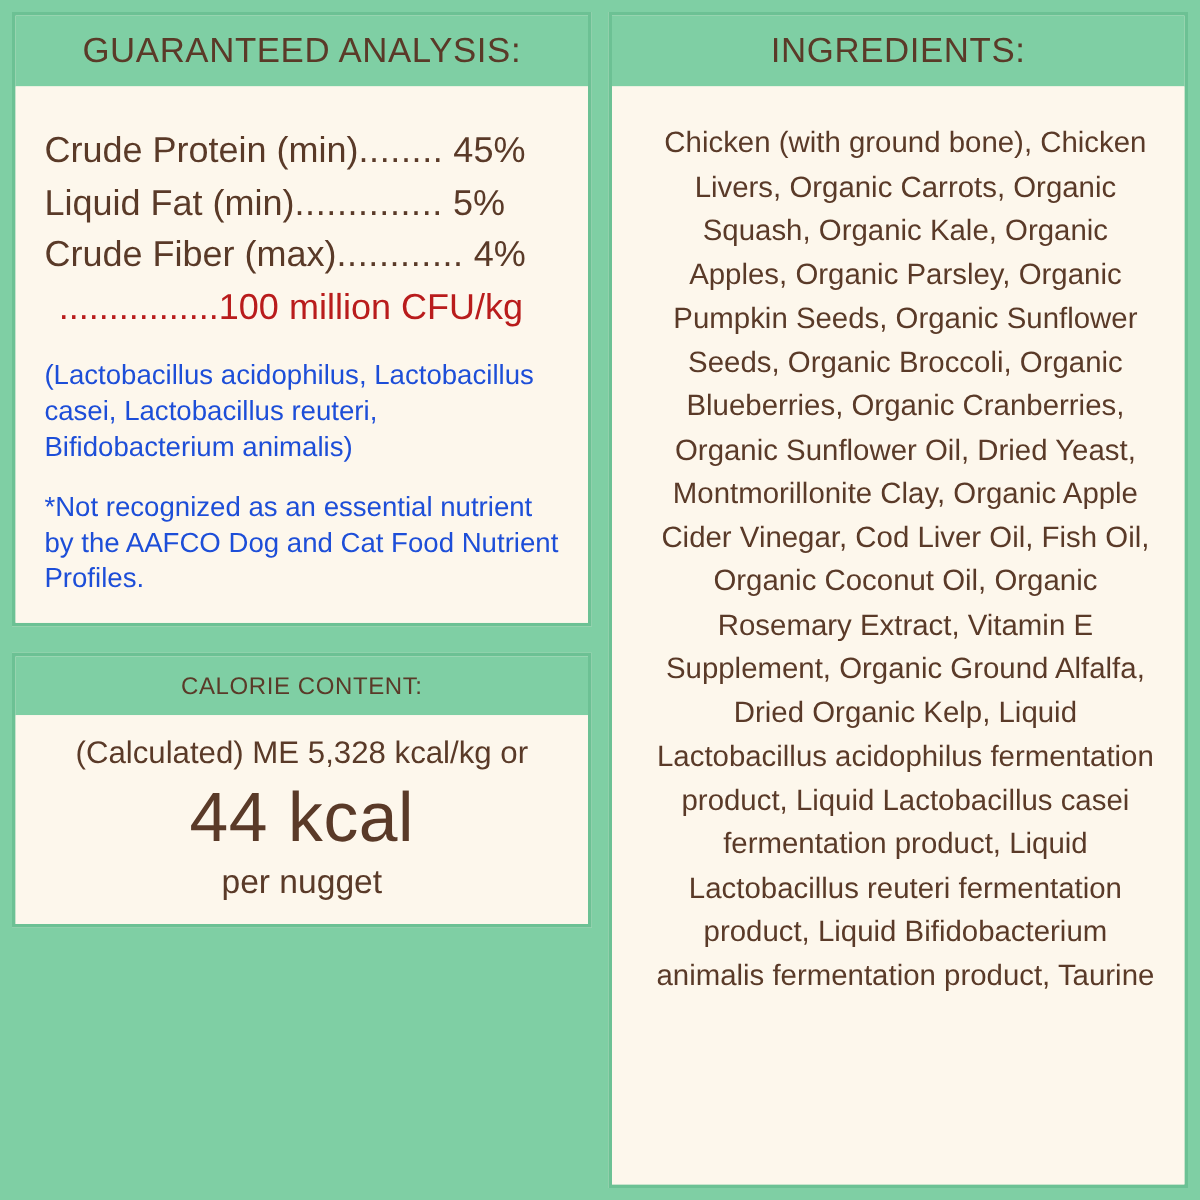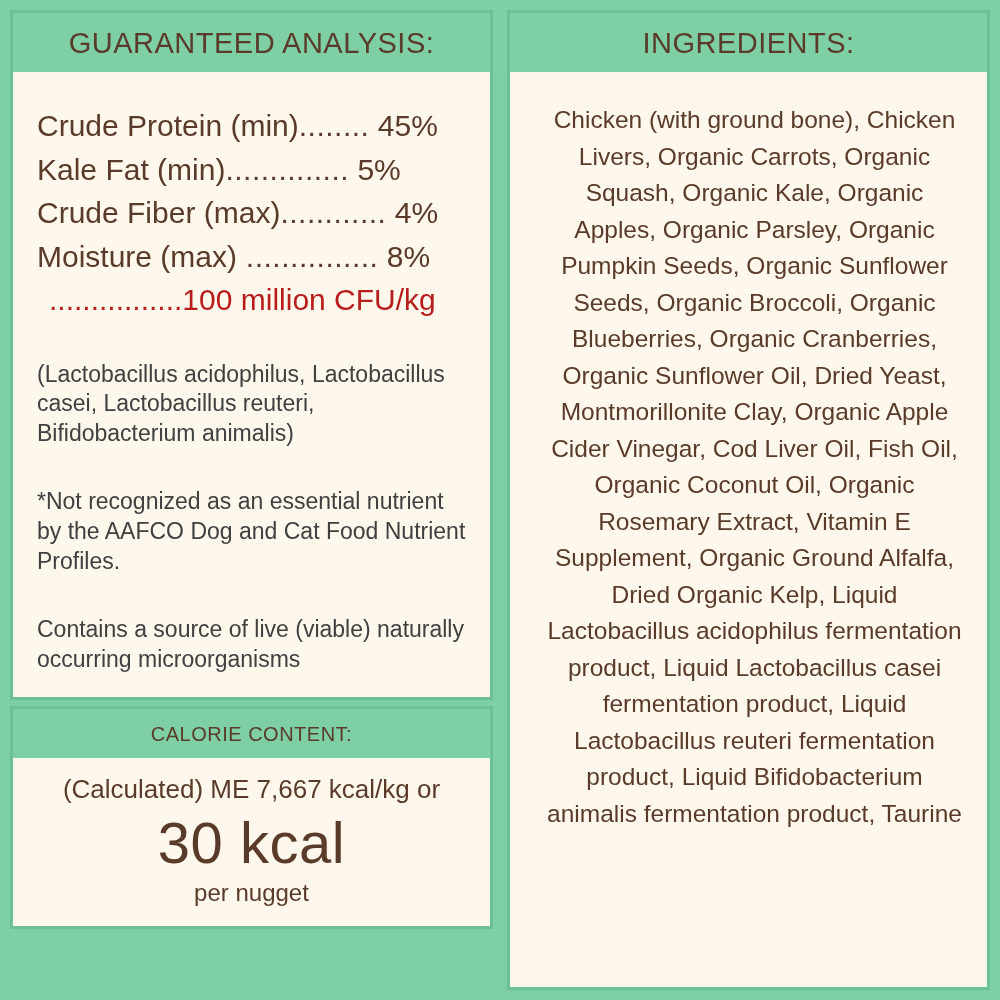--- a/index.html
+++ b/index.html
@@ -19,21 +19,21 @@
     height: 1000px;
     background: #7fcfa4;
     box-sizing: border-box;
     padding: 10px;
     display: flex;
     gap: 14px;
   }
   .col {
     display: flex;
     flex-direction: column;
-    gap: 6px;
+    gap: 22px;
   }
   .col-left {
     width: 483px;
   }
   .col-right {
     width: 483px;
   }
   .panel {
     background: #fdf7ec;
     border: 3px solid #6cc194;
@@ -75,43 +75,43 @@
   }
   .ga-cont {
     font-size: 30px;
     line-height: 1.45;
     color: #b91c1c;
     padding-left: 12px;
   }
   .ga-note {
     font-size: 23px;
     line-height: 1.3;
-    margin-top: 38px;
-    color: #404040;
+    margin-top: 20px;
+    color: #1d4ed8;
   }
 
   
   .cal-body {
     padding: 16px 10px 18px 10px;
     text-align: center;
   }
   .cal-line1 {
     font-size: 26px;
     color: #5a3a28;
     line-height: 1.2;
   }
   .cal-big {
     font-size: 58px;
     color: #5a3a28;
     line-height: 1.25;
     letter-spacing: 0.5px;
     margin-top: 2px;
   }
   .cal-sub {
-    font-size: 24px;
+    font-size: 28px;
     color: #5a3a28;
     line-height: 1.2;
   }
 
   
   #ingredients-panel {
     flex: 1 1 auto;
     display: flex;
     flex-direction: column;
   }
@@ -132,41 +132,37 @@
   <div class="col col-left">
 
     <div class="panel" id="guaranteed-analysis-panel">
       <div class="panel-header">GUARANTEED ANALYSIS:</div>
       <div class="panel-body ga-body">
 
         <div class="ga-row">
           <span>Crude Protein (min)</span><span class="lead">........</span> <span>45%</span>
         </div>
         <div class="ga-row">
-          <span>Kale Fat (min)</span><span class="lead">..............</span> <span>5%</span>
+          <span>Liquid Fat (min)</span><span class="lead">..............</span> <span>5%</span>
         </div>
         <div class="ga-row">
           <span>Crude Fiber (max)</span><span class="lead">............</span> <span>4%</span>
-        </div>
-        <div class="ga-row">
-          <span>Moisture (max)</span><span class="lead"> ...............</span> <span>8%</span>
         </div>
         <div class="ga-cont"> ................100 million CFU/kg</div>
 
         <div class="ga-note">(Lactobacillus acidophilus, Lactobacillus casei, Lactobacillus reuteri, Bifidobacterium animalis)</div>
         <div class="ga-note">*Not recognized as an essential nutrient by the AAFCO Dog and Cat Food Nutrient Profiles.</div>
-        <div class="ga-note">Contains a source of live (viable) naturally occurring microorganisms</div>
       </div>
     </div>
 
     <div class="panel" id="calorie-content-panel">
       <div class="panel-header small-cap">CALORIE CONTENT:</div>
       <div class="panel-body cal-body">
-        <div class="cal-line1">(Calculated) ME 7,667 kcal/kg or</div>
-        <div class="cal-big">30 kcal</div>
+        <div class="cal-line1">(Calculated) ME 5,328 kcal/kg or</div>
+        <div class="cal-big">44 kcal</div>
         <div class="cal-sub">per nugget</div>
       </div>
     </div>
 
   </div>
 
   <div class="col col-right">
     <div class="panel" id="ingredients-panel">
       <div class="panel-header">INGREDIENTS:</div>
       <div class="panel-body ing-body">Chicken (with ground bone), Chicken Livers, Organic Carrots, Organic Squash, Organic Kale, Organic Apples, Organic Parsley, Organic Pumpkin Seeds, Organic Sunflower Seeds, Organic Broccoli, Organic Blueberries, Organic Cranberries, Organic Sunflower Oil, Dried Yeast, Montmorillonite Clay, Organic Apple Cider Vinegar, Cod Liver Oil, Fish Oil, Organic Coconut Oil, Organic Rosemary Extract, Vitamin E Supplement, Organic Ground Alfalfa, Dried Organic Kelp, Liquid Lactobacillus acidophilus fermentation product, Liquid Lactobacillus casei fermentation product, Liquid Lactobacillus reuteri fermentation product, Liquid Bifidobacterium animalis fermentation product, Taurine</div>

